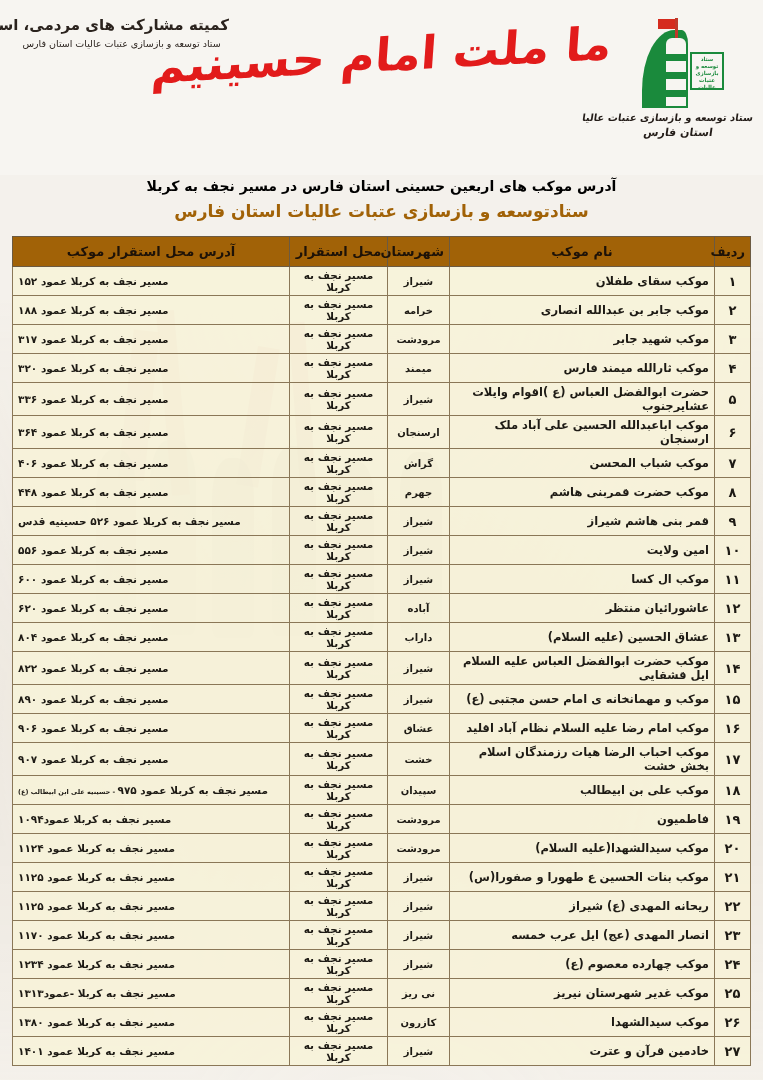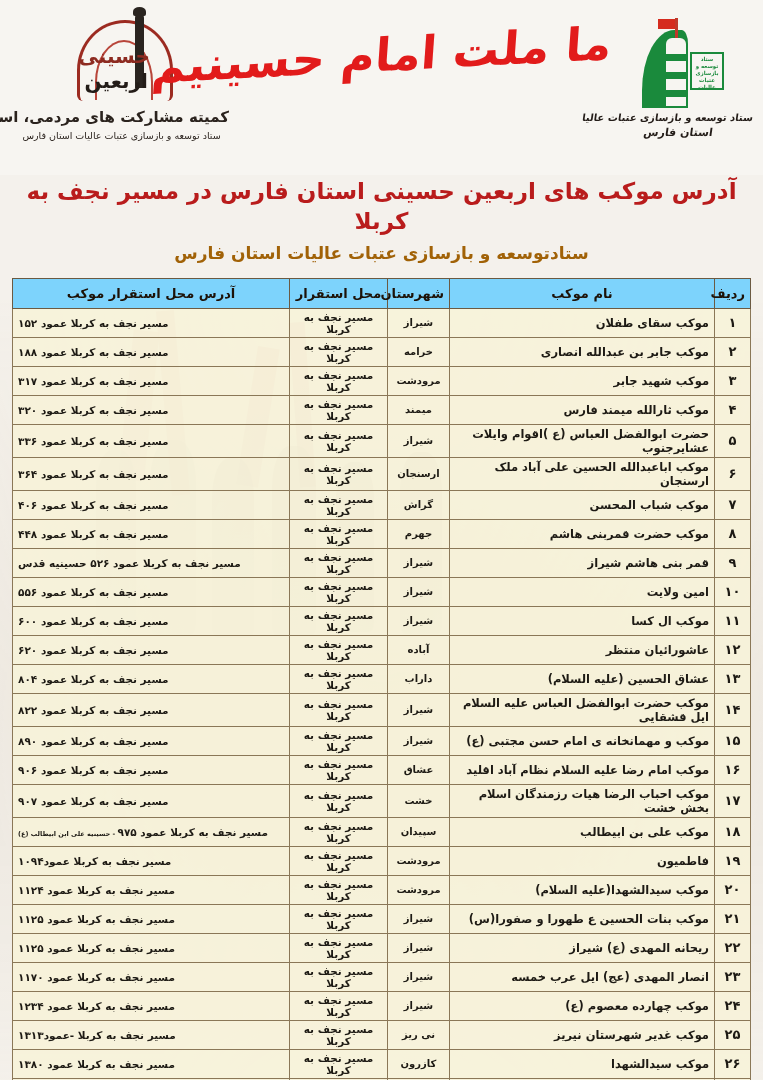--- a/index.html
+++ b/index.html
@@ -236,23 +236,23 @@
     white-space: nowrap;
   }
   .logo-right .scriptline.s2 { font-size: 11px; }
 
   
   .titles {
     text-align: center;
     padding: 2px 0 10px;
   }
   .title-main {
-    font-size: 23px;
-    font-weight: bold;
-    color: #b91c1c;
+    font-size: 14px;
+    font-weight: bold;
+    color: #000000;
     letter-spacing: -0.5px;
     line-height: 1.3;
     text-align: center;
   }
   .title-sub {
     font-size: 17px;
     font-weight: bold;
     color: #a16207;
     letter-spacing: -0.5px;
     margin-top: 5px;
@@ -276,21 +276,21 @@
   table.mowkeb td {
     border: 1px solid #8a7757;
     padding: 2px 5px;
     height: 22px;
     box-sizing: border-box;
     vertical-align: middle;
     font-weight: bold;
     color: #1d1a14;
   }
   table.mowkeb thead th {
-    background: #7dd3fc;
+    background: #a16207;
     color: #1d1208;
     font-size: 13px;
     height: 30px;
     text-align: center;
     border-color: #6b5a42;
   }
   table.mowkeb tbody td {
     background: rgba(247,243,216,0.88);
   }
   .c-radif  { width: 36px;  text-align: center; font-size: 13px; }
@@ -319,27 +319,20 @@
   <div class="fig" style="left:336px;top:162px;width:38px;height:170px;"></div>
   <div class="fig" style="left:400px;top:152px;width:42px;height:182px;"></div>
   <div class="haze"></div>
 </div>
 
 <div class="page">
 
   <div class="masthead">
 
     <div class="logo-left">
-      <div class="mark">
-        <div class="arch"></div>
-        <div class="arch-inner"></div>
-        <div class="minaret"></div>
-        <div class="word-hoseini">حسینی</div>
-        <div class="word-arbaeen">اربعین</div>
-      </div>
       <div class="sub1">کمیته مشارکت های مردمی، اسکان و تغذیه</div>
       <div class="sub2">ستاد توسعه و بازسازی عتبات عالیات استان فارس</div>
     </div>
 
     <div class="calligraphy">
       <div class="line">ما ملت امام حسینیم</div>
     </div>
 
     <div class="logo-right">
       <div class="mark">

